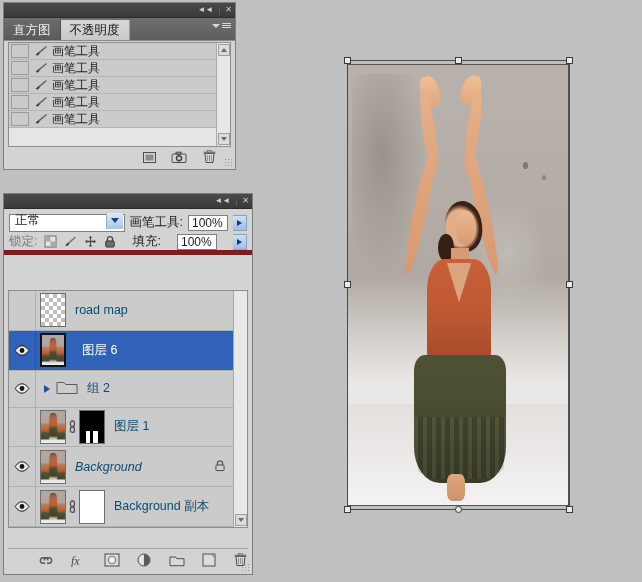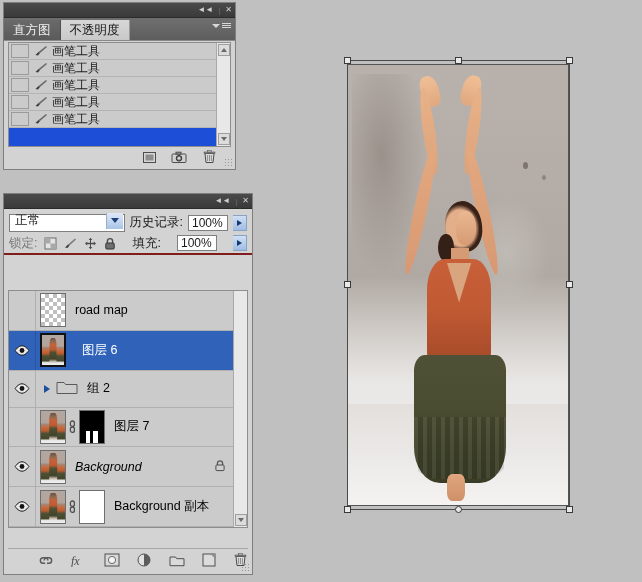--- a/index.html
+++ b/index.html
@@ -78,21 +78,21 @@
     border-left:4px solid transparent;border-right:4px solid transparent;
     border-top:4px solid #d8d8d8;
   }
   .menu-icon .lines{display:flex;flex-direction:column;gap:1px;}
   .menu-icon .lines i{display:block;width:9px;height:1px;background:#d8d8d8;}
 
   
   #history-panel{left:3px;top:2px;width:233px;height:168px;}
   .hist-body{
     position:absolute;left:4px;top:39px;right:4px;height:105px;
-    background:#1d4ed8;
+    background:#e5e5e5;
     border:1px solid #8e8e8e;
     box-sizing:border-box;
     display:flex;
   }
   .hist-list{flex:1;display:flex;flex-direction:column;overflow:hidden;}
   .hist-row{
     height:17px;
     display:flex;align-items:center;
     border-bottom:1px solid #b4b4b4;
     background:#cbcbcb;
@@ -170,21 +170,21 @@
     display:flex;align-items:center;justify-content:center;
   }
   .spin i{
     width:0;height:0;border-top:3.5px solid transparent;border-bottom:3.5px solid transparent;
     border-left:5px solid #17386e;display:block;
   }
 
   .lock-row{
     height:22px;display:flex;align-items:center;gap:6px;
     padding:0 5px;box-sizing:border-box;
-    border-bottom:2px solid #7f1d1d;
+    border-bottom:5px solid #7f1d1d;
   }
   .lock-label{font-size:12.5px;color:#7a7a7a;}
   .lock-ico{width:14px;height:14px;display:flex;align-items:center;justify-content:center;}
   .fill-group{margin-left:auto;display:flex;align-items:center;gap:16px;}
 
   .layers-list{
     position:absolute;left:4px;right:4px;top:96px;bottom:46px;
     background:#cfcfcf;border:1px solid #8e8e8e;box-sizing:border-box;
     display:flex;
   }
@@ -226,21 +226,21 @@
     content:"";position:absolute;left:26%;bottom:0;width:48%;height:38%;
     background:
       linear-gradient(90deg,#fff 0 34%,#000 34% 58%,#fff 58% 100%);
   }
   .thumb.maskwhite{background:#fff;}
   .link-ico{
     width:11px;flex:none;display:flex;align-items:center;justify-content:center;
     margin:0 1px;
   }
   .layer-name{
-    font-size:12.5px;color:#000000;margin-left:9px;white-space:nowrap;
+    font-size:12.5px;color:#0c4a6e;margin-left:9px;white-space:nowrap;
   }
   .layer-name.italic{font-style:italic;}
   .grp-arrow{
     width:0;height:0;flex:none;margin-left:8px;
     border-top:4.5px solid transparent;border-bottom:4.5px solid transparent;
     border-left:6px solid #1c4f9e;
   }
   .folder-ico{margin-left:6px;flex:none;}
   .lock-badge{margin-left:auto;margin-right:7px;flex:none;}
 
@@ -518,21 +518,21 @@
   </div>
 
 
   <div class="blend-row">
     <div class="combo">
       <span>正常</span>
       <span class="arrowbox">
           <i></i>
         </span>
     </div>
-    <span class="field-label">历史记录:</span>
+    <span class="field-label">画笔工具:</span>
     <span class="numfield">100%</span>
     <span class="spin">
         <i></i>
       </span>
   </div>
 
   <div class="lock-row">
     <span class="lock-label">锁定:</span>
     <span class="lock-ico">
       <svg width="13" height="13" viewBox="0 0 13 13">
@@ -606,21 +606,21 @@
       <div class="layer-row">
         <span class="eye-cell"></span>
         <span class="thumb photo"></span>
         <span class="link-ico">
           <svg width="9" height="14" viewBox="0 0 9 14">
               <rect x="2.4" y="1" width="4" height="5.4" rx="2" fill="none" stroke="#4f4f4f" stroke-width="1.3"></rect>
               <rect x="2.4" y="7" width="4" height="5.4" rx="2" fill="none" stroke="#4f4f4f" stroke-width="1.3"></rect>
             </svg>
         </span>
         <span class="thumb maskblack" style="margin-left:0"></span>
-        <span class="layer-name">图层 7</span>
+        <span class="layer-name">图层 1</span>
       </div>
 
       <div class="layer-row">
         <span class="eye-cell">
           <svg width="16" height="11" viewBox="0 0 16 11">
               <path d="M8 0.8 C4 0.8 1.2 5.5 1.2 5.5 C1.2 5.5 4 10.2 8 10.2 C12 10.2 14.8 5.5 14.8 5.5 C14.8 5.5 12 0.8 8 0.8 Z" fill="#e9e9e9" stroke="#151515" stroke-width="1"></path>
               <circle cx="8" cy="5.5" r="2.4" fill="#151515"></circle>
             </svg>
         </span>
         <span class="thumb photo"></span>

